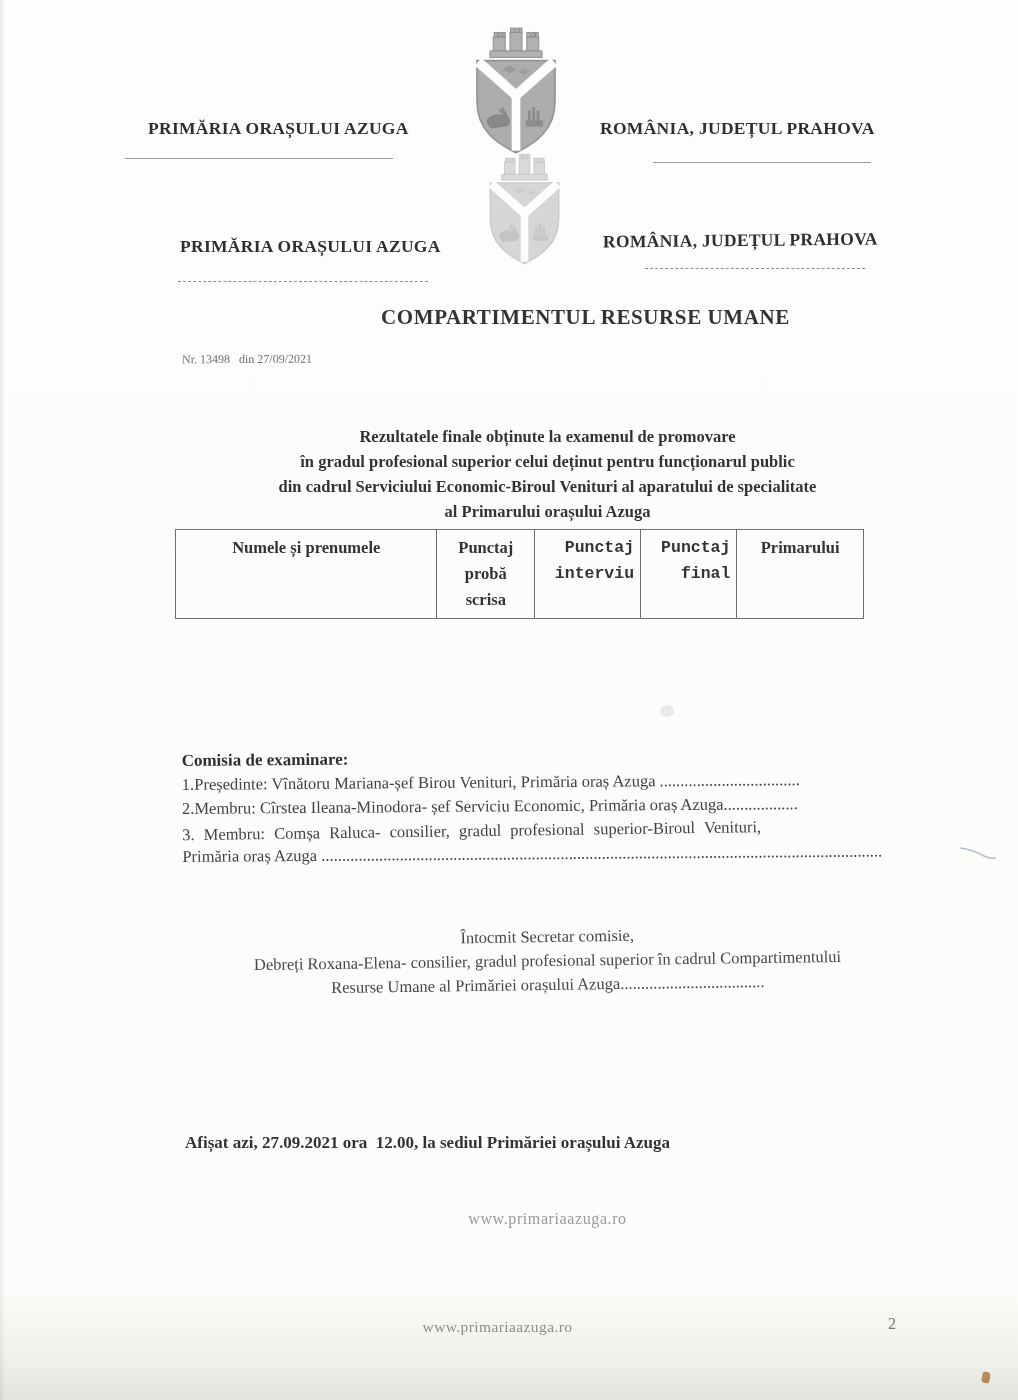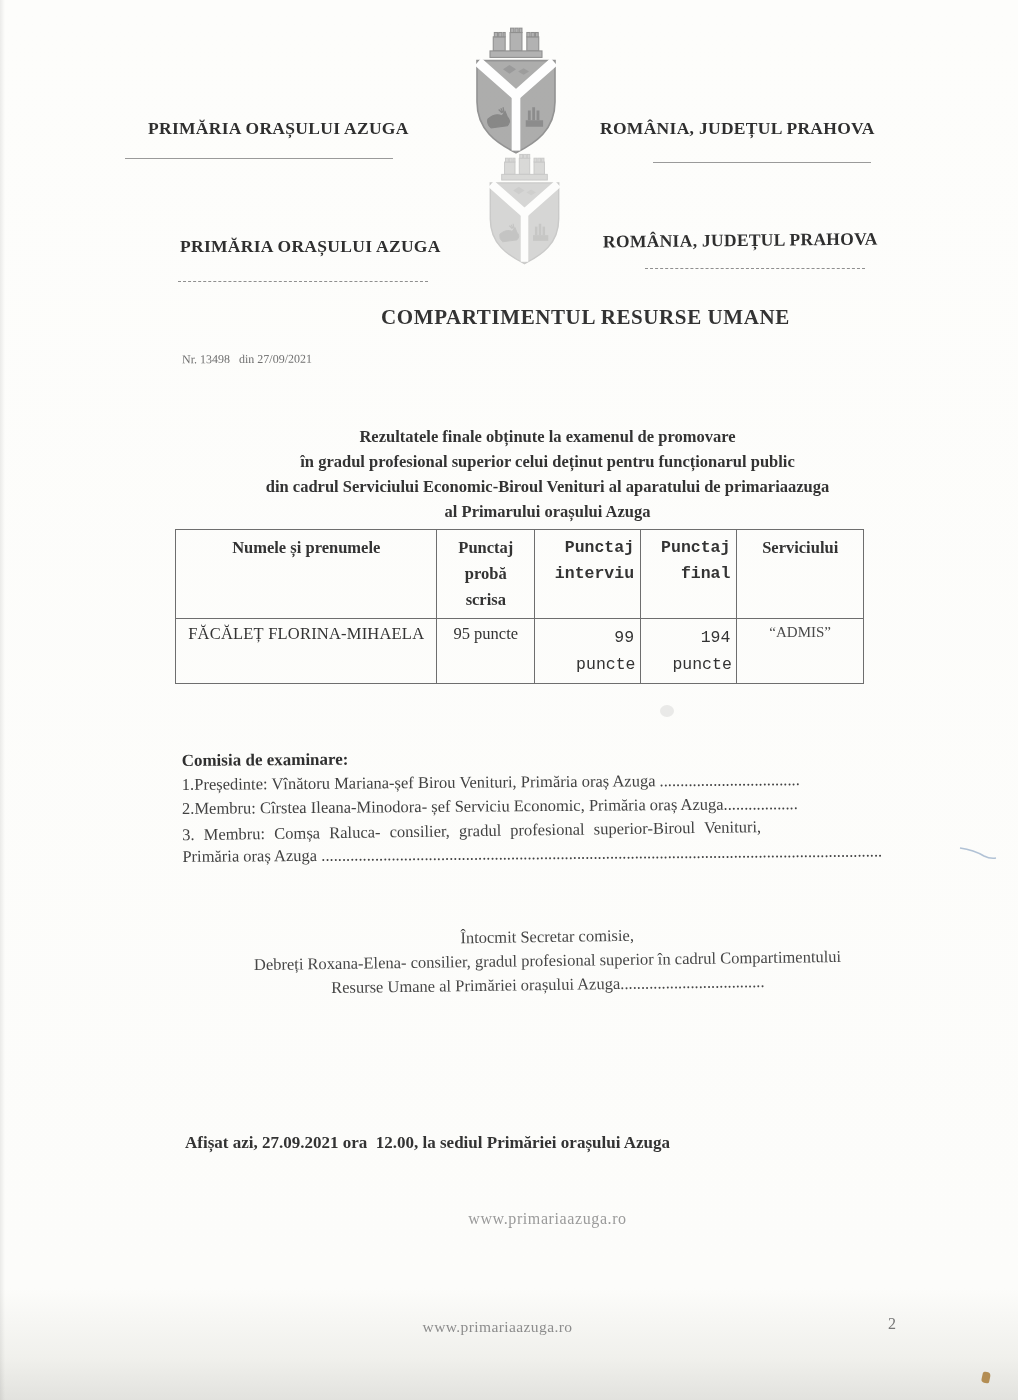--- a/index.html
+++ b/index.html
@@ -159,50 +159,39 @@
   <div class="abs org" style="left:603px;top:230px;transform:rotate(-0.6deg);">ROMÂNIA, JUDEȚUL PRAHOVA</div>
   <div class="abs rule-dashed" style="left:178px;top:281px;width:250px;"></div>
   <div class="abs rule-dashed" style="left:645px;top:268px;width:220px;"></div>
 
   <div class="abs dept-title" style="transform:translateX(38px);">COMPARTIMENTUL RESURSE UMANE</div>
   <div class="abs nr-line">Nr. 13498   din 27/09/2021</div>
 
   <div class="abs subject">
     <div>Rezultatele finale obținute la examenul de promovare</div>
     <div>în gradul profesional superior celui deținut pentru funcționarul public</div>
-    <div>din cadrul Serviciului Economic-Biroul Venituri al aparatului de primariaazuga</div>
+    <div>din cadrul Serviciului Economic-Biroul Venituri al aparatului de specialitate</div>
     <div>al Primarului orașului Azuga</div>
   </div>
 
   <table class="results">
     <colgroup>
       <col style="width:38%">
         <col style="width:14.2%">
         <col style="width:15.4%">
         <col style="width:14%">
         <col style="width:18.4%">
     </colgroup>
     <tbody>
         <tr class="hdr">
       <th class="center">Numele și prenumele</th>
       <th class="center">Punctaj probă scrisa</th>
       <th class="left">Punctaj interviu</th>
       <th class="left">Punctaj final</th>
-      <th class="center">Serviciului</th>
-    </tr>
-    <tr class="datarow">
-      <td class="name-cell">FĂCĂLEȚ FLORINA-MIHAELA</td>
-      <td class="center">95 puncte</td>
-      <td class="left">
-        <span class="wrap-narrow">99 puncte</span>
-      </td>
-      <td class="left">
-        <span class="wrap-narrow">194 puncte</span>
-      </td>
-      <td class="result-cell">“ADMIS”</td>
+      <th class="center">Primarului</th>
     </tr>
   </tbody>
     </table>
 
   <div class="abs commission">
     <div class="heading">Comisia de examinare:</div>
     <div class="nowrap">1.Președinte:  Vînătoru Mariana-șef Birou Venituri, Primăria oraș Azuga ..................................</div>
     <div class="nowrap">2.Membru: Cîrstea Ileana-Minodora- șef Serviciu Economic, Primăria oraș Azuga..................</div>
     <div class="nowrap member3">3. Membru:  Comșa Raluca- consilier, gradul profesional superior-Biroul Venituri,</div>
     <div class="nowrap">Primăria oraș Azuga ........................................................................................................................................</div>

